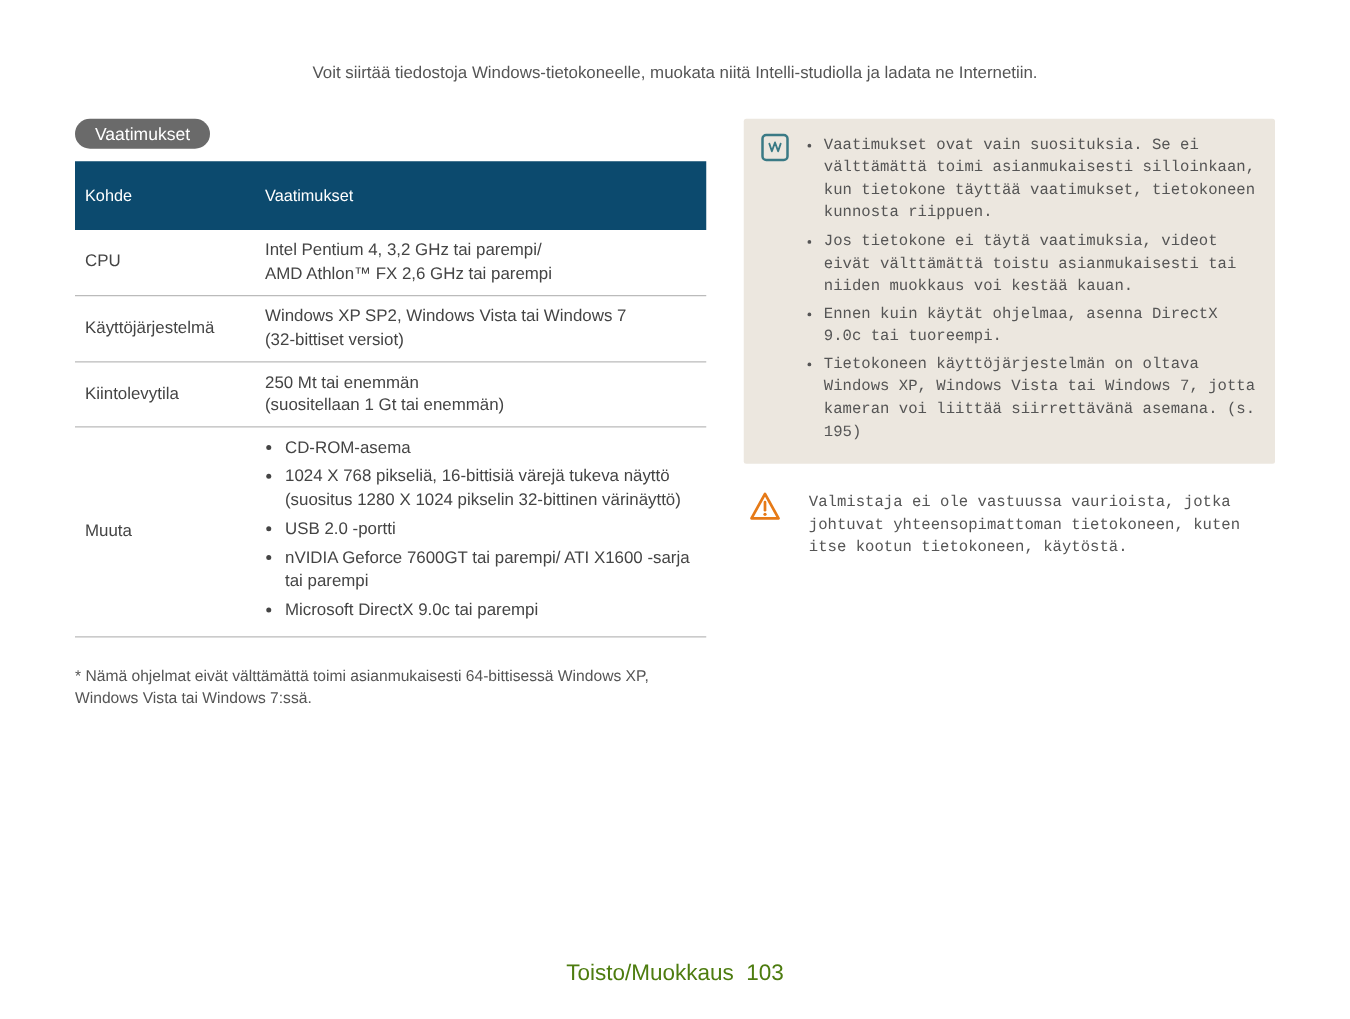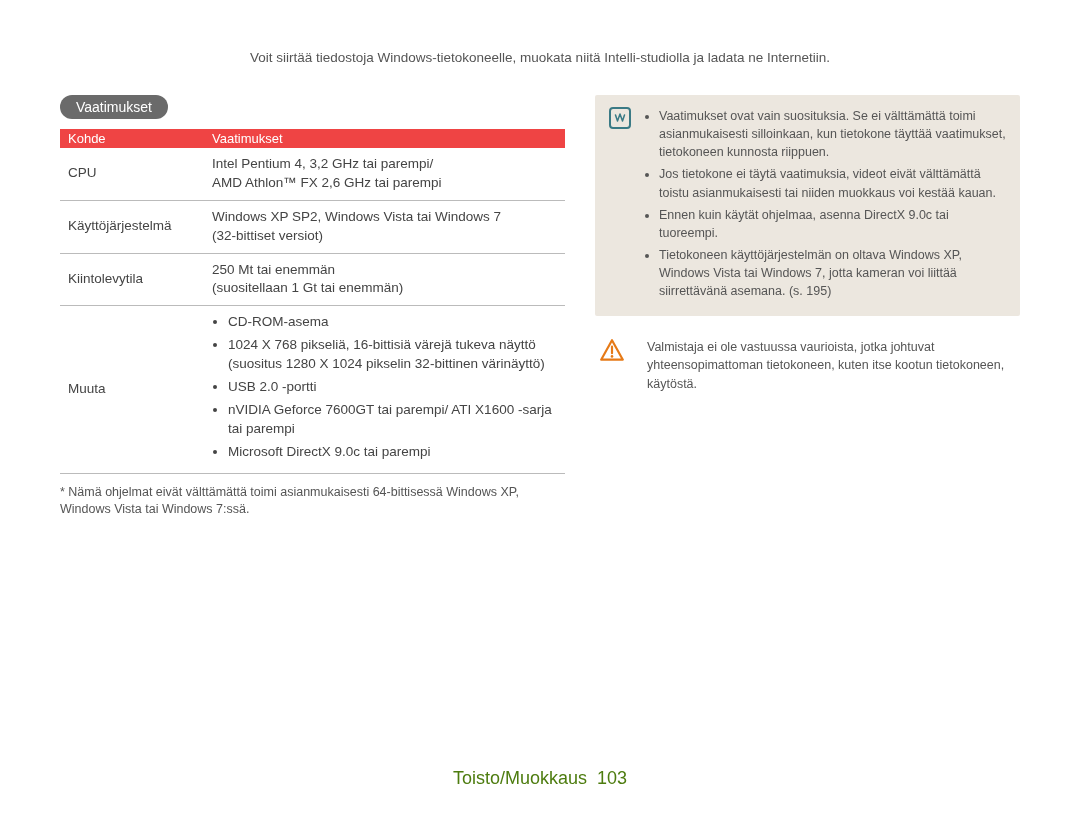--- a/index.html
+++ b/index.html
@@ -31,42 +31,43 @@
   .cols {
     display: flex;
     gap: 30px;
     align-items: flex-start;
   }
   .left {
     flex: 0 0 505px;
   }
   .right {
     flex: 1;
+    font-family: Liberation Mono, monospace;
   }
   .pill {
     display: inline-block;
     background: #6a6a6a;
     color: #fff;
     font-size: 14px;
     padding: 4px 16px;
     border-radius: 14px;
     margin-bottom: 10px;
   }
   table.req {
     border-collapse: collapse;
     width: 100%;
     font-size: 13.5px;
     color: #444;
   }
   table.req thead th {
-    background: #ef4444;
+    background: #0c4a6e;
     color: #fff;
     font-weight: 400;
     text-align: left;
-    padding: 2px 8px;
+    padding: 20px 8px;
     font-size: 13px;
   }
   table.req td {
     border-bottom: 1px solid #bbb;
     padding: 7px 8px;
     vertical-align: top;
     line-height: 1.4;
   }
   table.req td.key {
     width: 128px;
@@ -75,21 +76,21 @@
   .muuta-list {
     margin: 0;
     padding-left: 16px;
   }
   .muuta-list li {
     margin-bottom: 4px;
   }
   .footnote {
     font-size: 12.5px;
     color: #555;
-    margin-top: 10px;
+    margin-top: 23px;
     line-height: 1.4;
   }
   .info-box {
     background: #ece7df;
     border-radius: 2px;
     padding: 12px 14px 12px 14px;
     display: flex;
     gap: 12px;
     font-size: 12.5px;
     color: #555;

